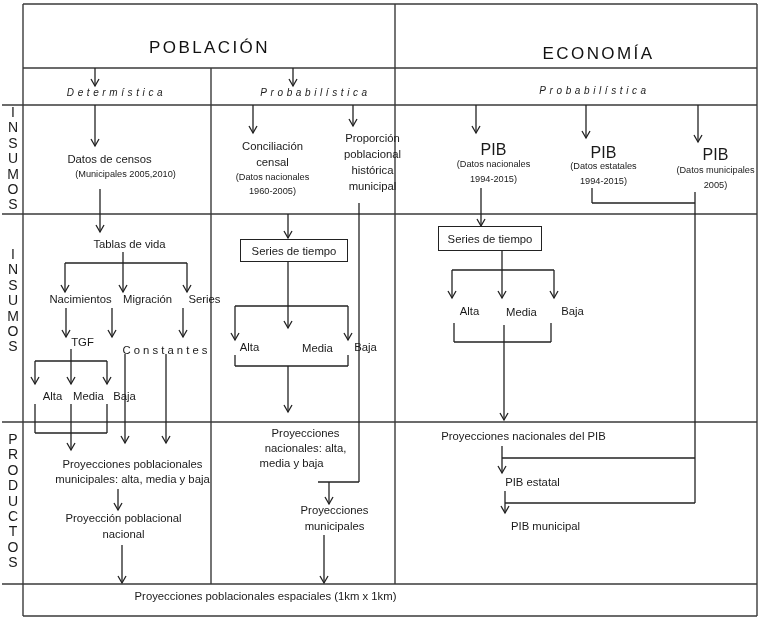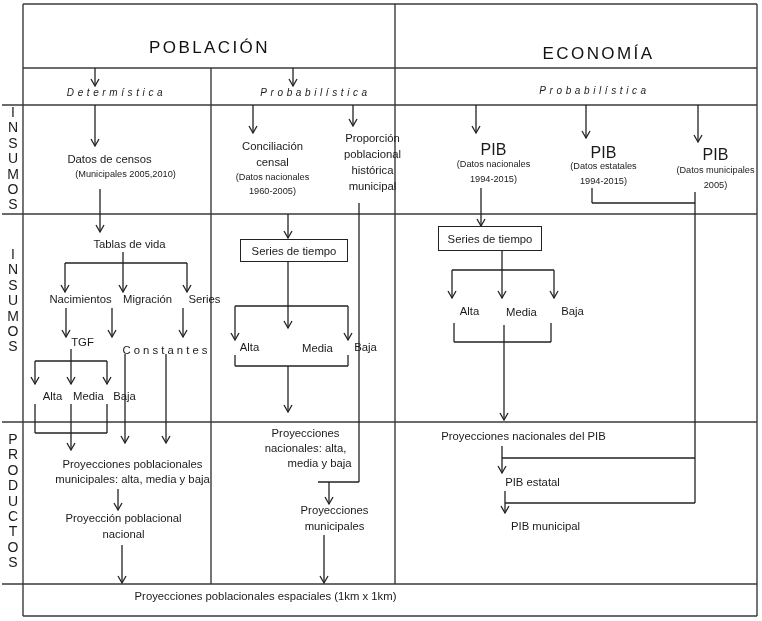--- a/index.html
+++ b/index.html
@@ -262,21 +262,21 @@
 <div class="t" style="left:504px;top:313px">Media</div>
 <div class="t" style="left:555px;top:312px">Baja</div>
 
 <div class="t" style="left:115px;top:465px">Proyecciones poblacionales</div>
 <div class="t" style="left:115px;top:480px">municipales: alta, media y baja</div>
 <div class="t" style="left:106px;top:519px">Proyección poblacional</div>
 <div class="t" style="left:106px;top:535px">nacional</div>
 
 <div class="t" style="left:288px;top:434px">Proyecciones</div>
 <div class="t" style="left:288px;top:449px">nacionales: alta,</div>
-<div class="t" style="left:302px;top:464px">media y baja</div>
+<div class="t" style="left:274px;top:464px">media y baja</div>
 <div class="t" style="left:317px;top:511px">Proyecciones</div>
 <div class="t" style="left:317px;top:527px">municipales</div>
 
 <div class="t" style="left:506px;top:437px">Proyecciones nacionales del PIB</div>
 <div class="t" style="left:515px;top:483px">PIB estatal</div>
 <div class="t" style="left:528px;top:527px">PIB municipal</div>
 
 <div class="t" style="left:248px;top:597px">Proyecciones poblacionales espaciales (1km x 1km)</div>
 
 </body></html>

